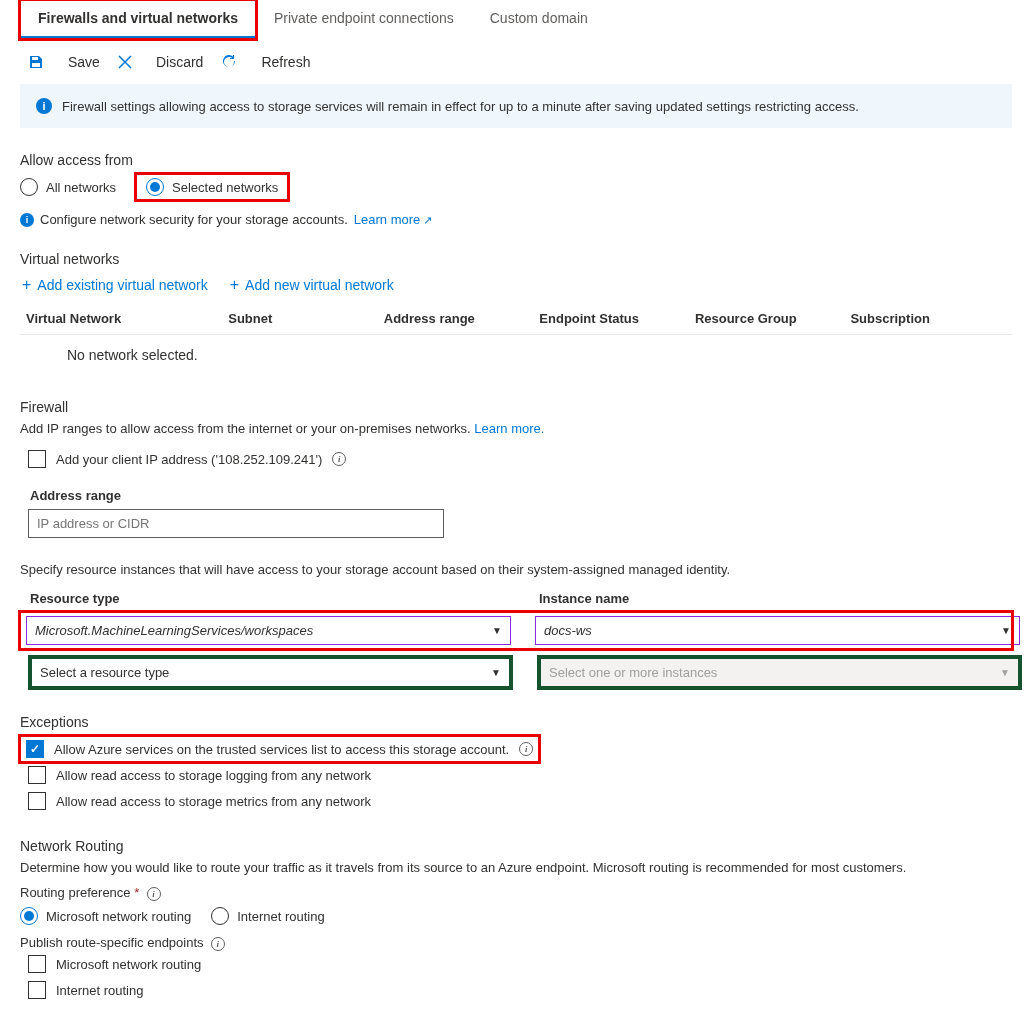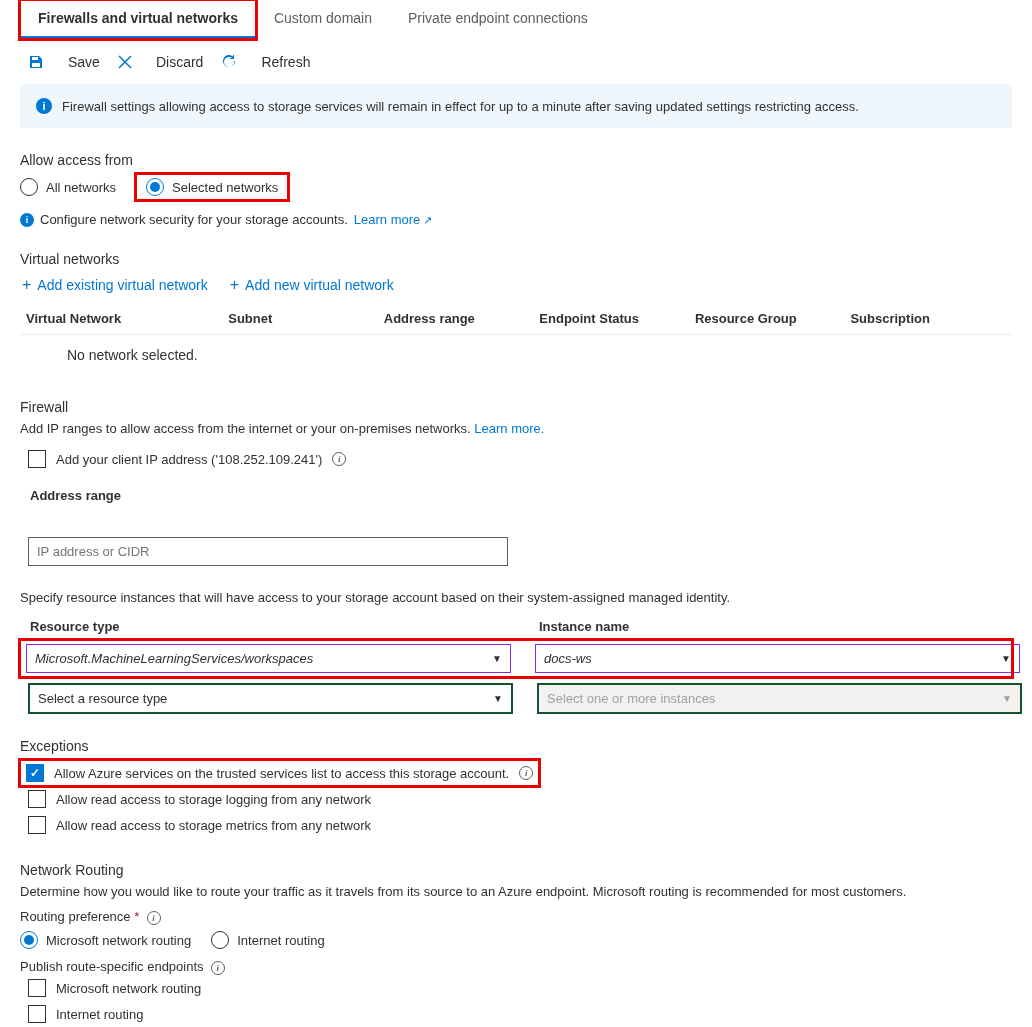--- a/index.html
+++ b/index.html
@@ -103,46 +103,46 @@
       display: inline-flex; align-items:center; justify-content:center;
       cursor: pointer; flex-shrink:0;
     }
     .checkbox.checked { background: #0078d4; border-color: #0078d4; }
     .checkbox.checked::after { content: "\2713"; color: #fff; font-size: 12px; font-weight: 700; }
     .check-row { display: flex; align-items: center; gap: 10px; font-size: 13px; padding: 4px 8px; }
 
     .sublabel { font-weight: 600; font-size: 13px; margin: 16px 0 6px 10px; }
     .text-input {
       border: 1px solid #605e5c; padding: 6px 8px; font-size: 13px;
-      width: 480px; margin-left: 8px; margin-top: 28px;
+      width: 416px; margin-left: 8px;
     }
 
     .res-grid { display: grid; grid-template-columns: 485px 485px 30px; gap: 24px; align-items: center; }
     .res-head { font-weight: 600; padding: 4px 2px; font-size: 13px; }
     .select-box {
-      border: 2px solid #14532d; padding: 6px 8px; font-size: 13px;
+      border: 4px solid #14532d; padding: 6px 8px; font-size: 13px;
       display: flex; justify-content: space-between; align-items: center;
       cursor: pointer; background: #fff;
     }
     .select-box.purple { border: 1px solid #8a2be2; }
     .select-box.disabled { background: #f3f2f1; color: #a19f9d; }
     .chev { font-size: 10px; }
     .trash { color: #323130; cursor: pointer; }
 
     .req { color: #a4262c; }
     .mt6 { margin-top: 6px; gap: 20px; }
     .mt10 { margin-top: 10px; }
   </style>
 </head>
 <body>
 
 <div class="tabs">
   <div class="tab active highlight-red">Firewalls and virtual networks</div>
+  <div class="tab">Private endpoint connections</div>
   <div class="tab">Custom domain</div>
-  <div class="tab">Private endpoint connections</div>
 </div>
 
 <div class="toolbar">
   <div class="toolbar-btn">
     <svg width="16" height="16" viewBox="0 0 16 16">
         <path d="M2 2h9l3 3v9H2V2zm2 1v3h6V3H4zm0 10h8V9H4v4z"></path>
       </svg>
     <span class="label">Save</span>
   </div>
   <div class="toolbar-btn">

